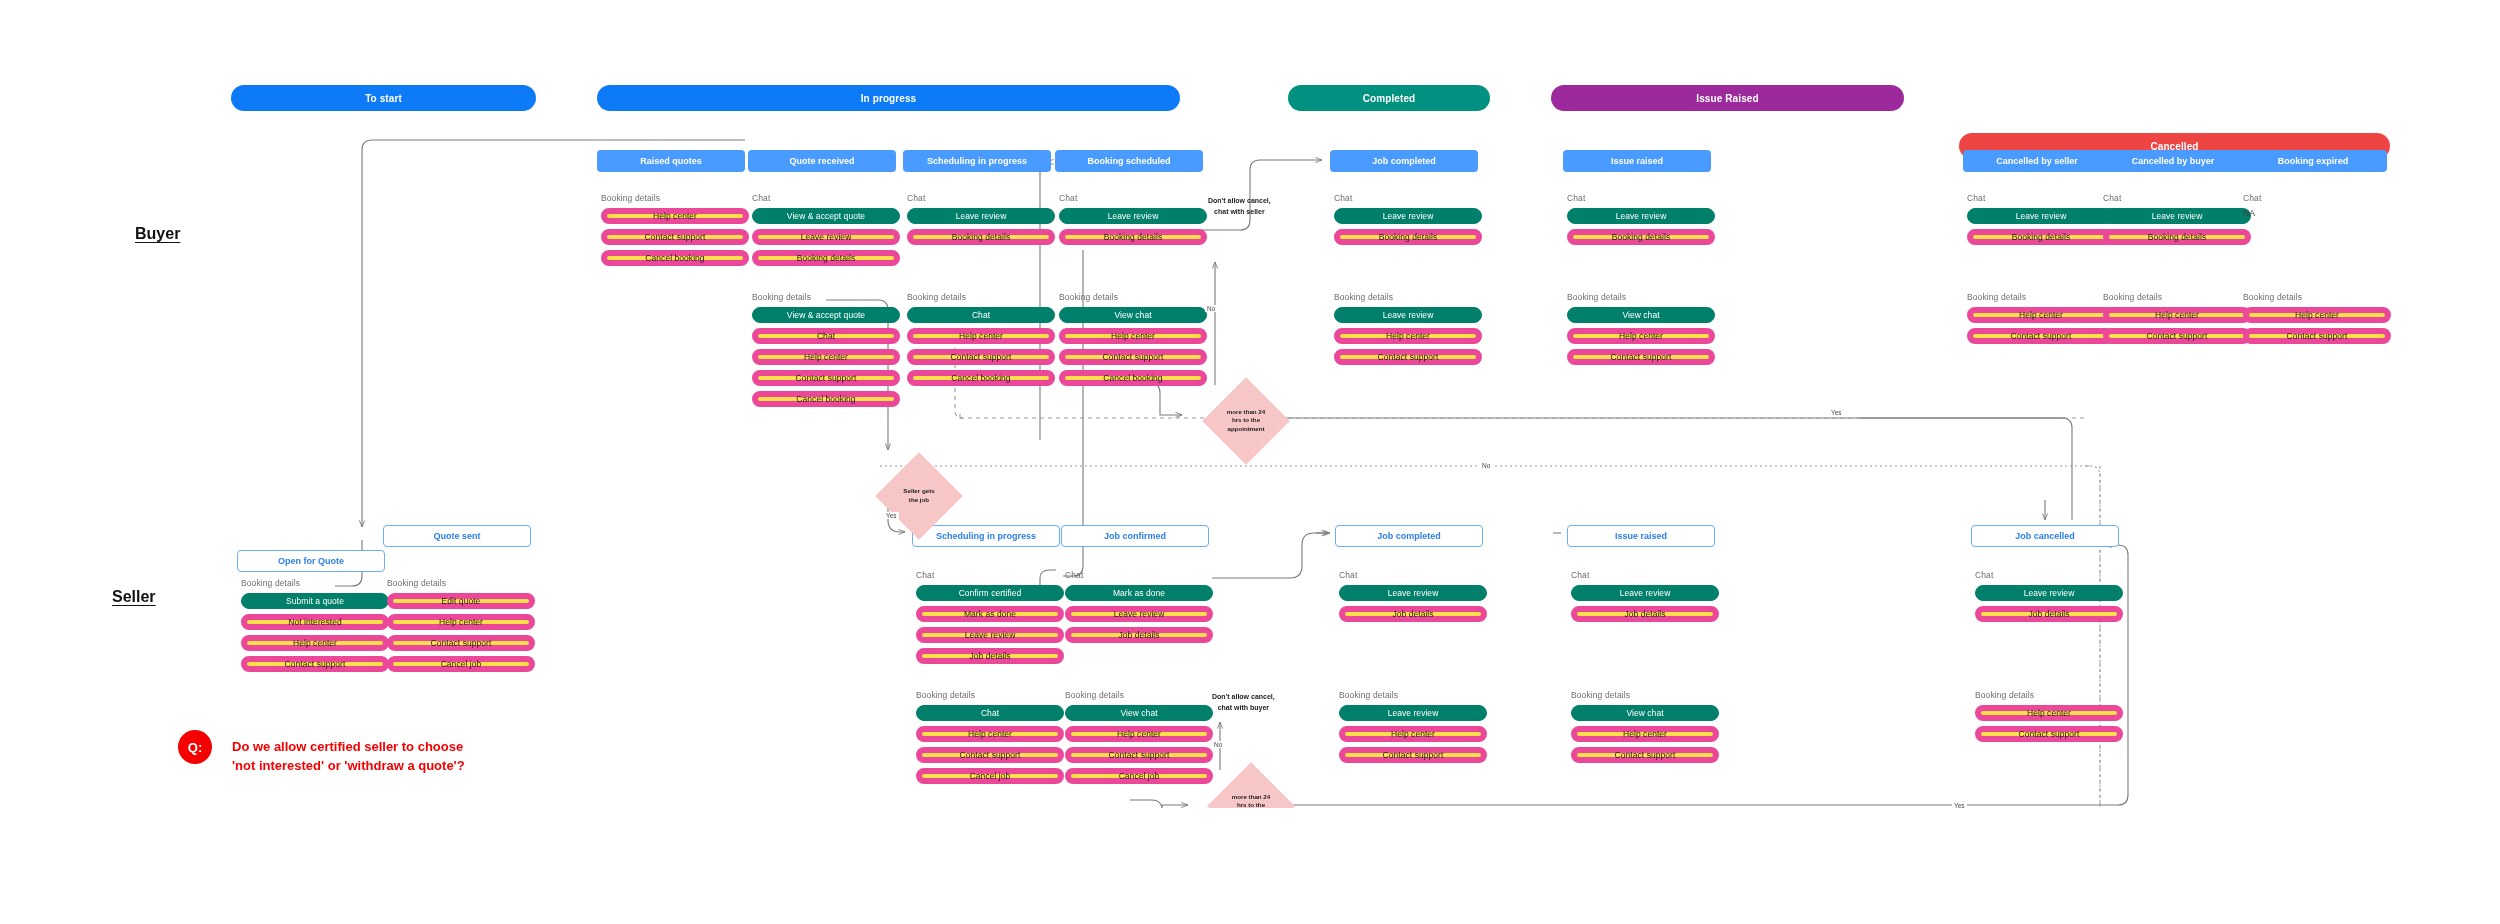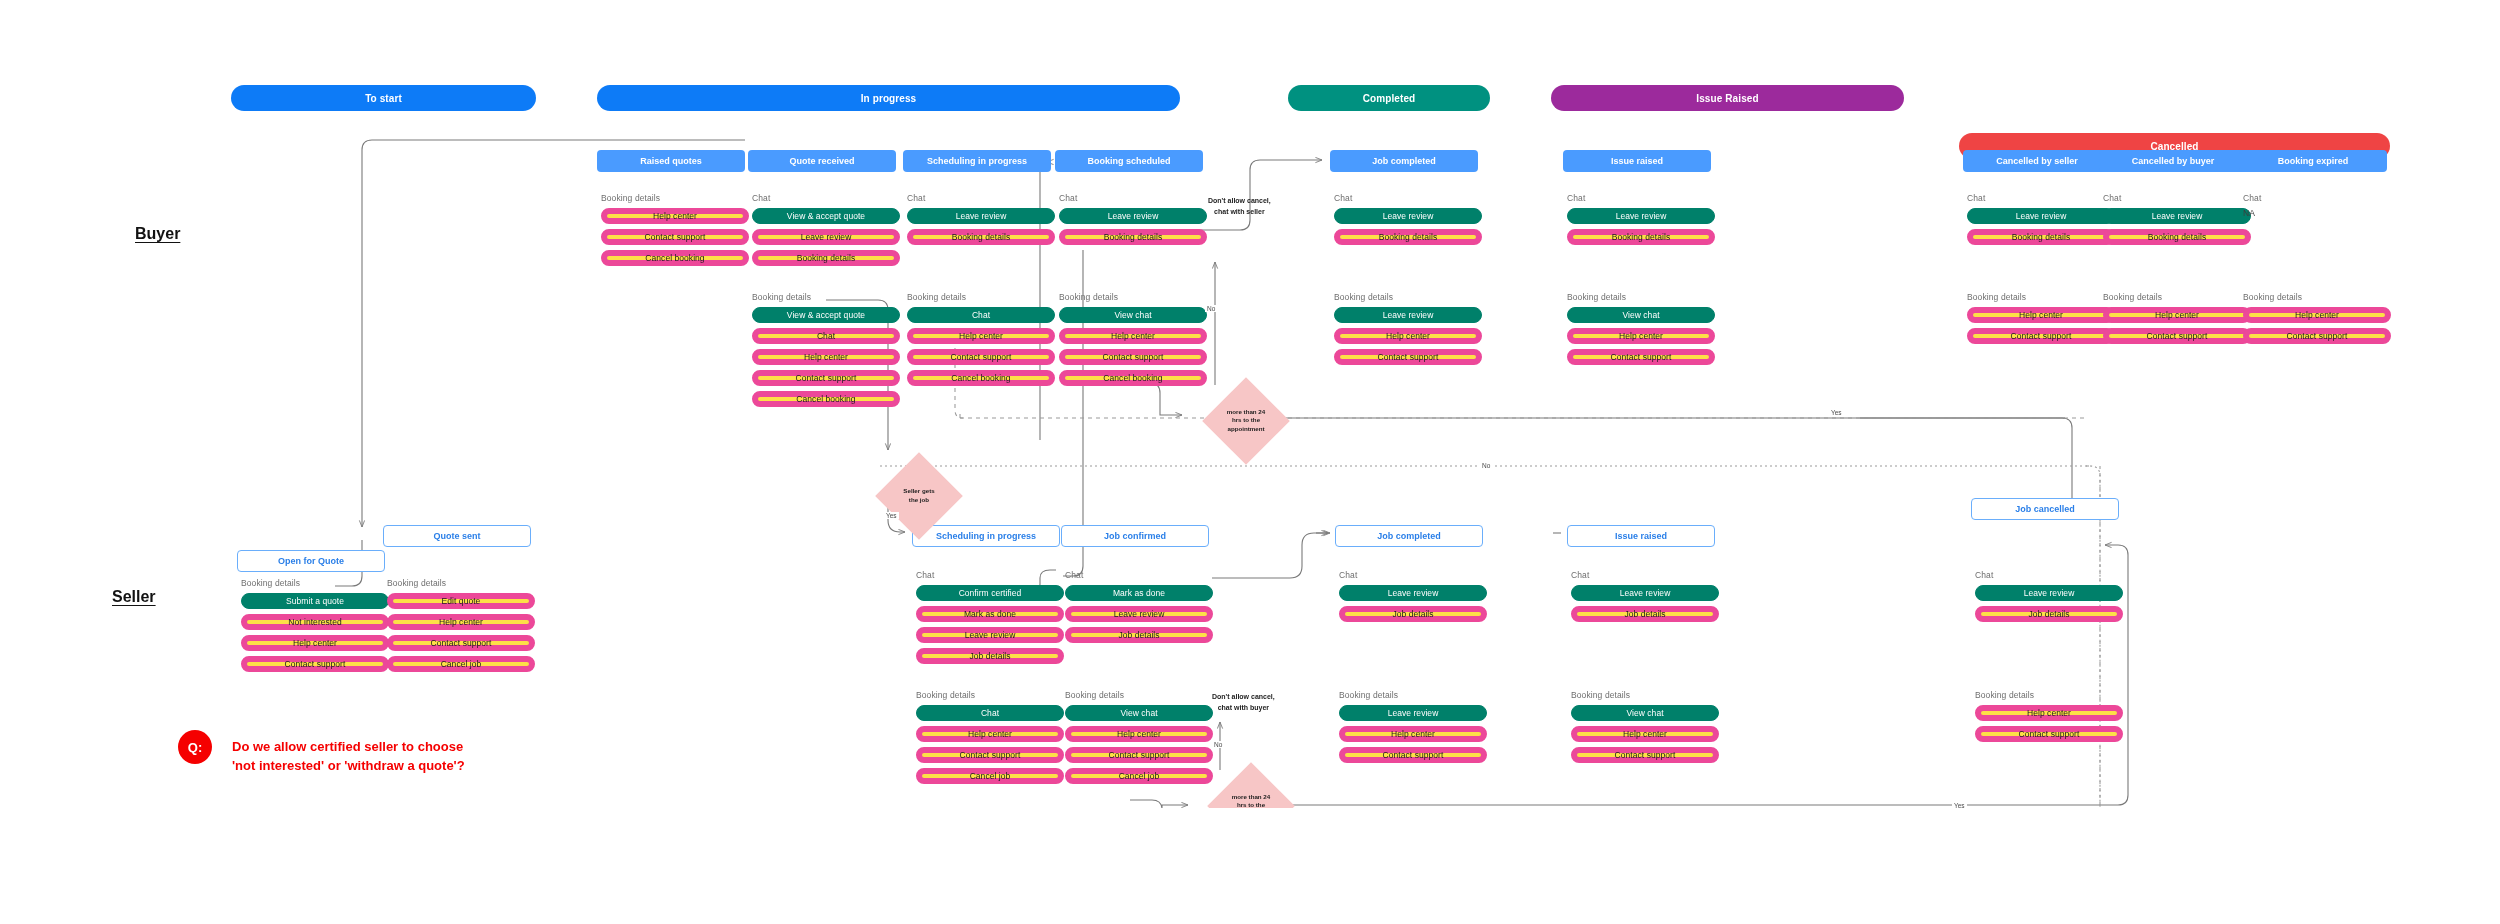--- a/index.html
+++ b/index.html
@@ -412,21 +412,21 @@
         <div class="group-title">Chat</div>
         <div class="btn primary">Leave review</div>
         <div class="btn secondary">Job details</div>
       </div>
       <div class="group" style="left: 1571px; top: 690px;">
         <div class="group-title">Booking details</div>
         <div class="btn primary">View chat</div>
         <div class="btn secondary">Help center</div>
         <div class="btn secondary">Contact support</div>
       </div>
-      <div class="state-chip seller" style="left: 1971px; top: 498px;">Job cancelled</div>
+      <div class="state-chip seller" style="left: 1971px; top: 525px;">Job cancelled</div>
       <div class="group" style="left: 1975px; top: 570px;">
         <div class="group-title">Chat</div>
         <div class="btn primary">Leave review</div>
         <div class="btn secondary">Job details</div>
       </div>
       <div class="group" style="left: 1975px; top: 690px;">
         <div class="group-title">Booking details</div>
         <div class="btn secondary">Help center</div>
         <div class="btn secondary">Contact support</div>
       </div>

